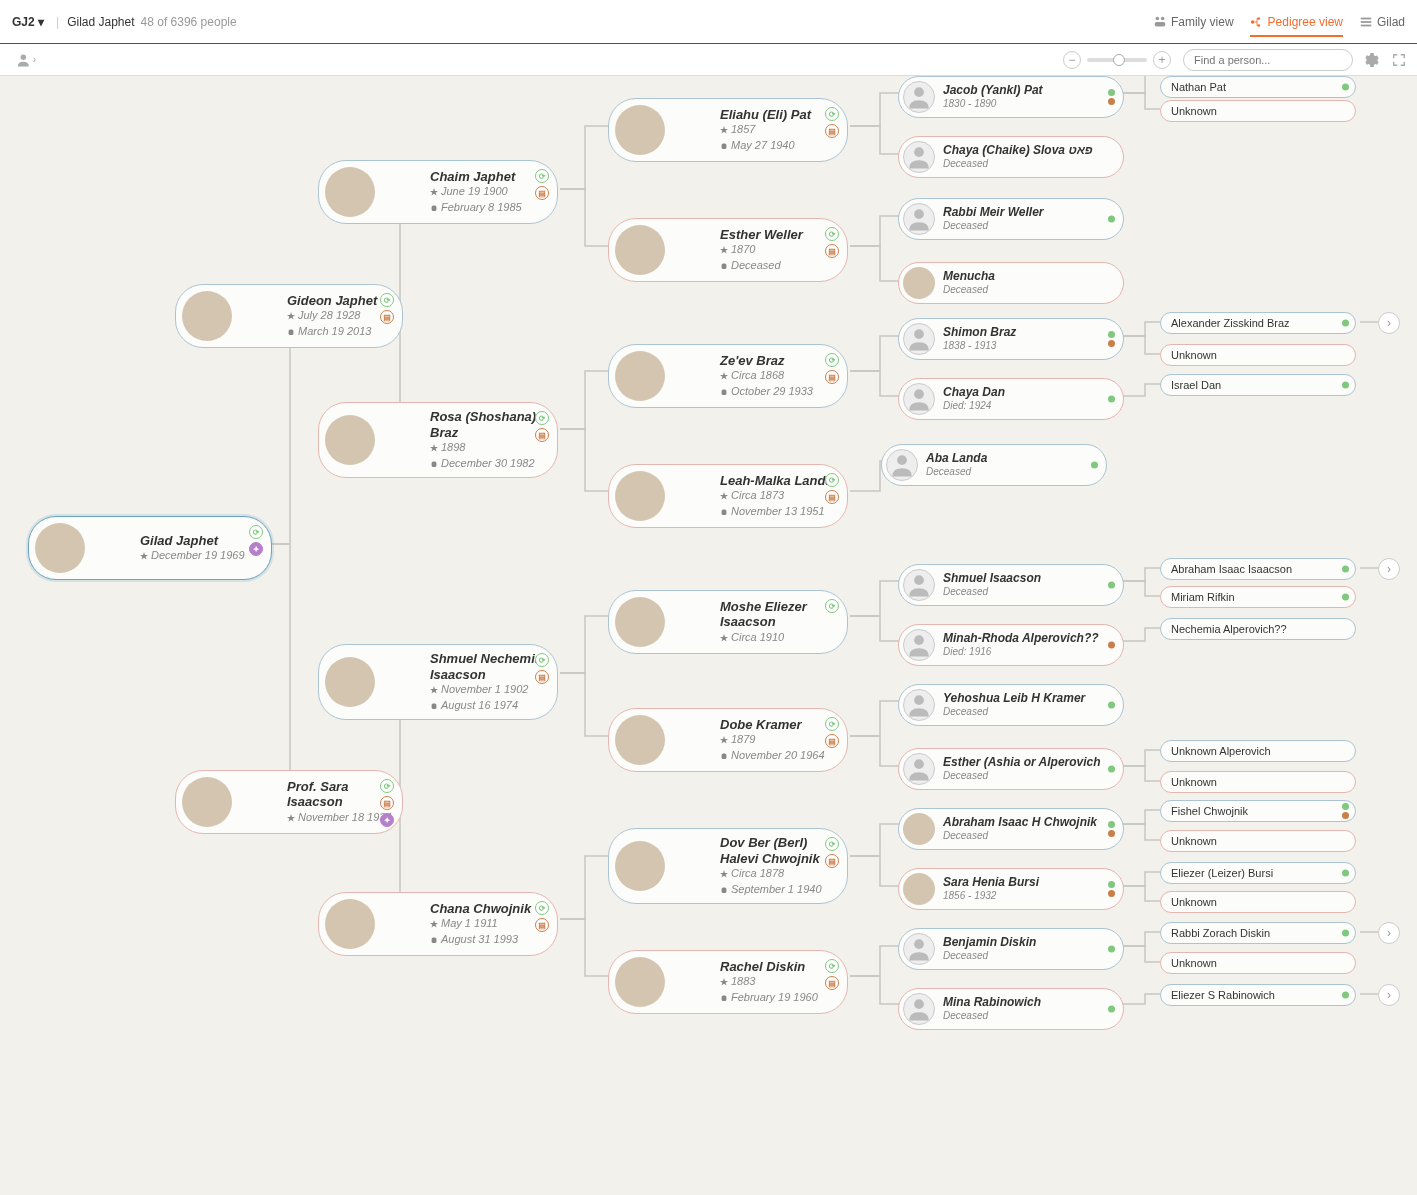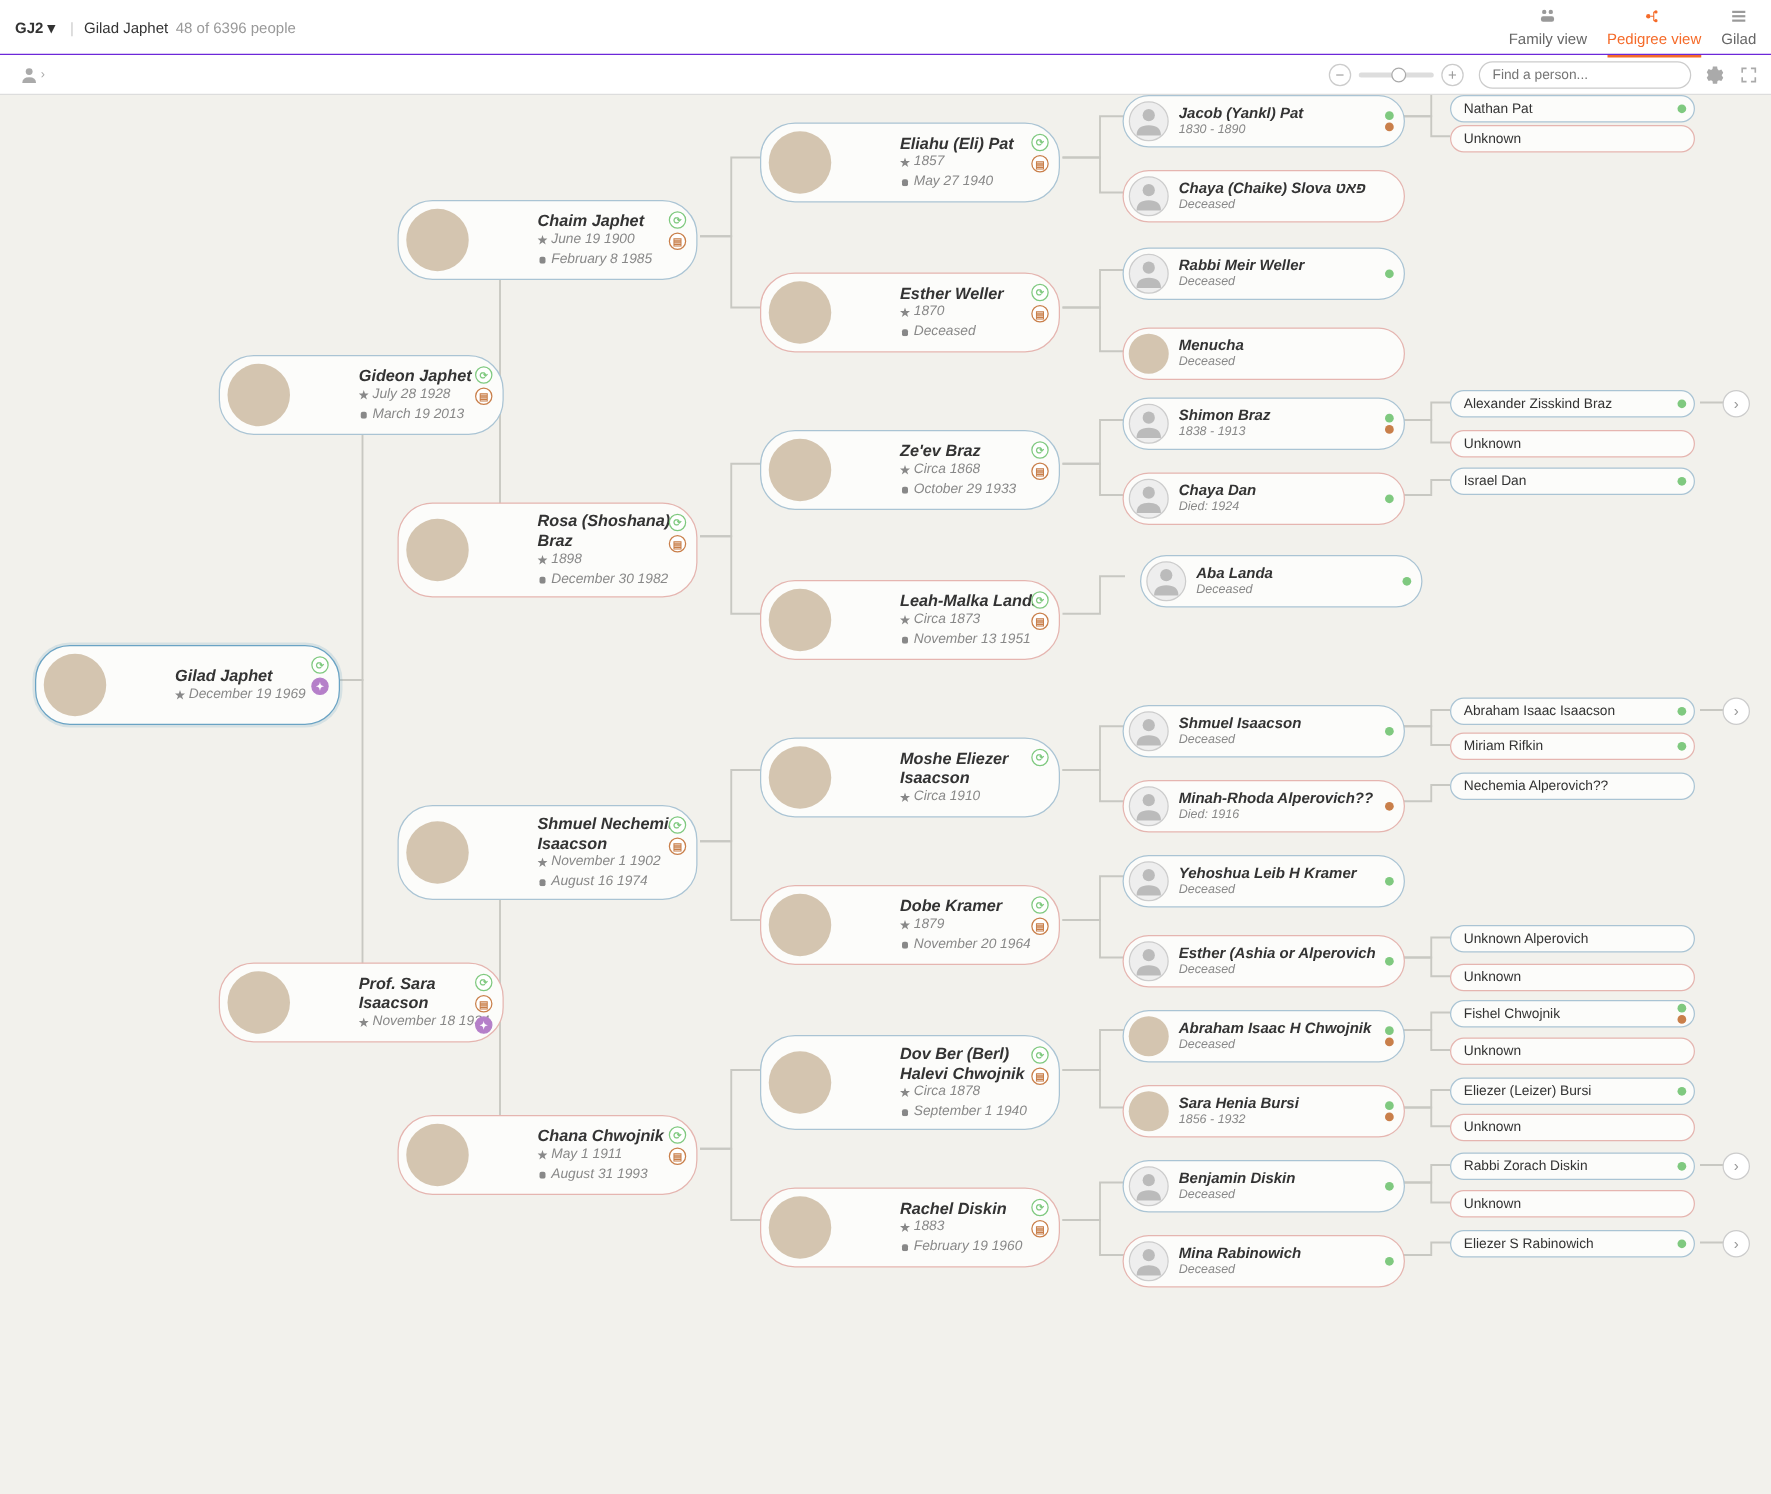--- a/index.html
+++ b/index.html
@@ -2,21 +2,21 @@
 <html><head>
 <meta charset="utf-8">
 <style>
 * { box-sizing: border-box; margin: 0; padding: 0; font-family: -apple-system, BlinkMacSystemFont, "Segoe UI", Arial, sans-serif; }
 body { background: #f2f1ec; width: 1417px; height: 1195px; overflow: hidden; position: relative; }
 .topbar { height: 44px; background: #fff; border-bottom: 1px solid #6d28d9; display: flex; align-items: center; padding: 0 12px; font-size: 12px; color: #333; }
 .topbar .tree { font-weight: bold; margin-right: 4px; }
 .topbar .sep { margin: 0 8px; color: #ccc; }
 .topbar .count { color: #999; margin-left: 6px; }
 .topbar .spacer { flex: 1; }
-.viewbtn { display: flex; align-items: center; gap: 4px; margin-left: 16px; font-size: 12px; color: #666; cursor: pointer; flex-direction: column; }
+.viewbtn { display: flex; gap: 4px; margin-left: 16px; font-size: 12px; color: #666; cursor: pointer; }
 .viewbtn.active { color: #f56b2a; border-bottom: 2px solid #f56b2a; padding-bottom: 6px; margin-bottom: -8px; }
 .viewbtn svg { width: 14px; height: 14px; }
 .toolbar { height: 32px; background: #fff; border-bottom: 1px solid #ddd; display: flex; align-items: center; padding: 0 8px; }
 .toolbar .spacer { flex: 1; }
 .zoom { display: flex; align-items: center; gap: 6px; margin-right: 12px; }
 .zoombtn { width: 18px; height: 18px; border: 1px solid #ccc; border-radius: 50%; display: flex; align-items: center; justify-content: center; font-size: 12px; color: #999; cursor: pointer; }
 .slider { width: 60px; height: 4px; background: #ddd; border-radius: 2px; position: relative; }
 .slider::after { content: ''; width: 10px; height: 10px; background: #fff; border: 1px solid #aaa; border-radius: 50%; position: absolute; top: -4px; left: 26px; }
 .search { width: 170px; height: 22px; border: 1px solid #ccc; border-radius: 11px; padding: 0 10px; font-size: 11px; color: #999; }
 .iconbtn { width: 20px; height: 20px; margin-left: 8px; color: #aaa; cursor: pointer; display: flex; align-items: center; justify-content: center; }
@@ -594,21 +594,21 @@
   <div class="info">
         <div class="name">Chaya Dan</div>
         <div class="meta">
           <span>Died: 1924</span>
         </div>
       </div>
   <div class="dots">
         <div class="dot g"></div>
       </div>
 </div>
-<div class="small male" style="left:912px;top:368px;width:226px">
+<div class="small male" style="left:881px;top:368px;width:226px">
   <div class="avatar sil">
         <svg viewBox="0 0 16 16">
           <circle cx="8" cy="5" r="3"></circle>
           <path d="M2 15 Q2 10 8 10 Q14 10 14 15 Z"></path>
         </svg>
       </div>
   <div class="info">
         <div class="name">Aba Landa</div>
         <div class="meta">
           <span>Deceased</span>

